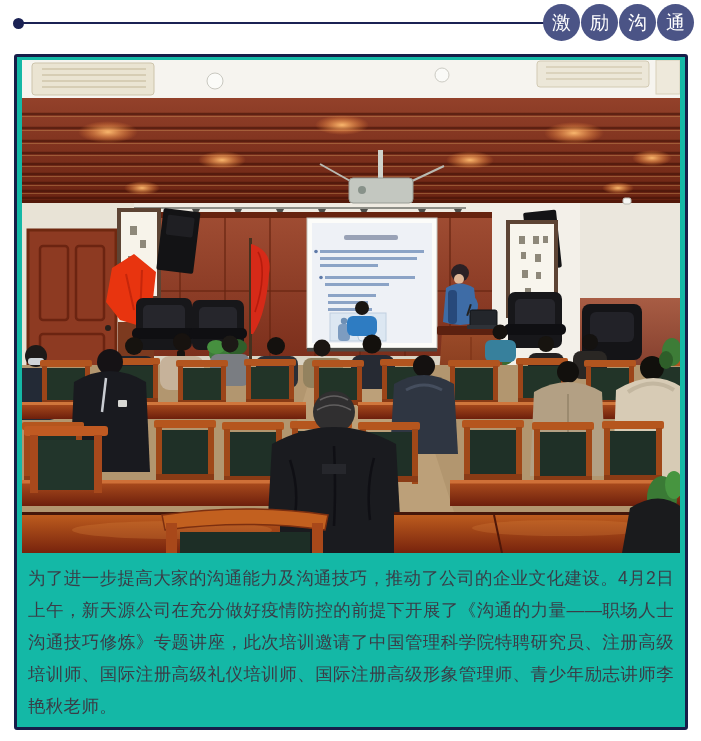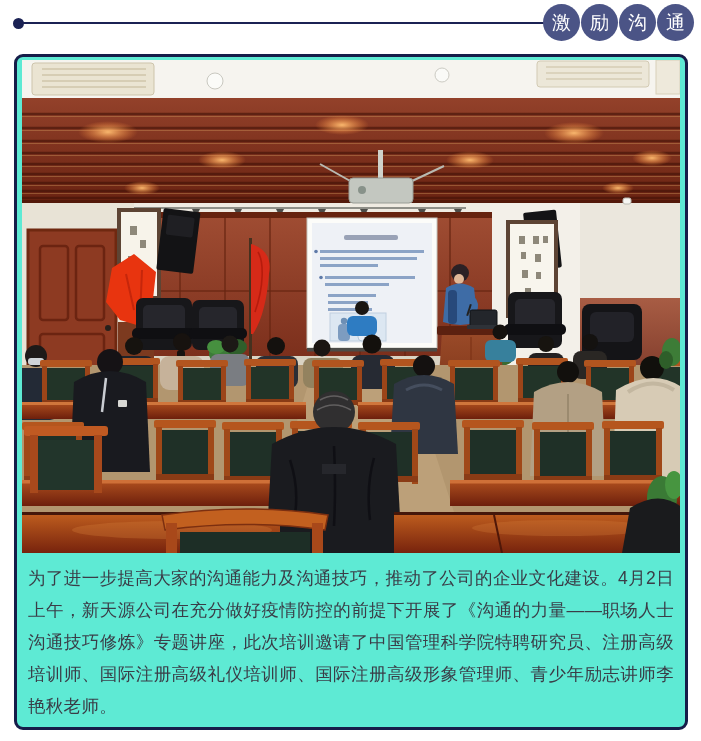--- a/index.html
+++ b/index.html
@@ -27,21 +27,21 @@
     width:37px; height:37px; border-radius:50%;
     background:#4b5486; color:#ffffff;
     display:flex; align-items:center; justify-content:center;
     font-size:19px; line-height:1; margin-left:1px;
     font-family:"Liberation Sans","DejaVu Sans",sans-serif;
   }
 
   
   .content-box {
     position:absolute; left:14px; top:54px; width:674px; height:676px;
-    border:3px solid #161d49; border-radius:9px; background:#5eead4;
+    border:3px solid #161d49; border-radius:3px; background:#14b8a6;
   }
   .photo {
     display:block; margin:3px 5px 0 5px; width:658px; height:493px;
     overflow:hidden; background:#efebe2;
   }
   .photo svg { display:block; width:658px; height:493px; }
   .para {
     margin:9px 11px 0 11px;
     font-size:17.5px; line-height:32px; letter-spacing:.3px;
     color:#3a3d47; text-align:justify;

